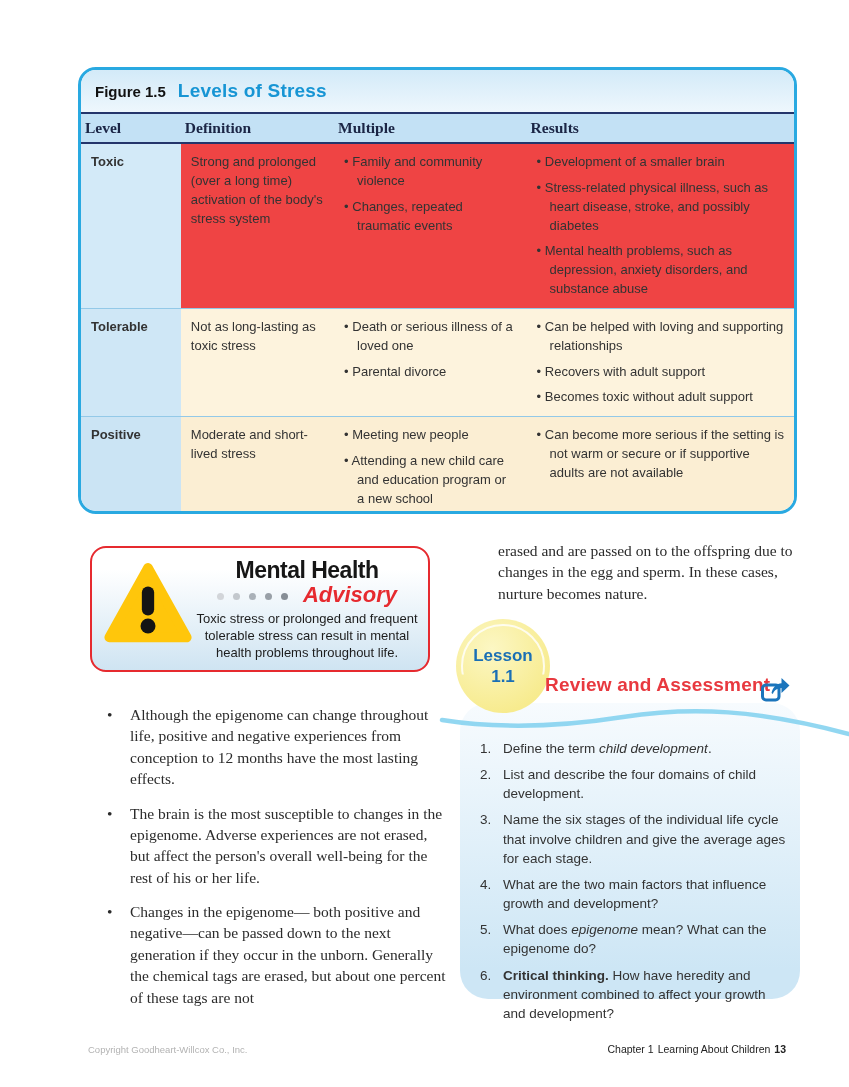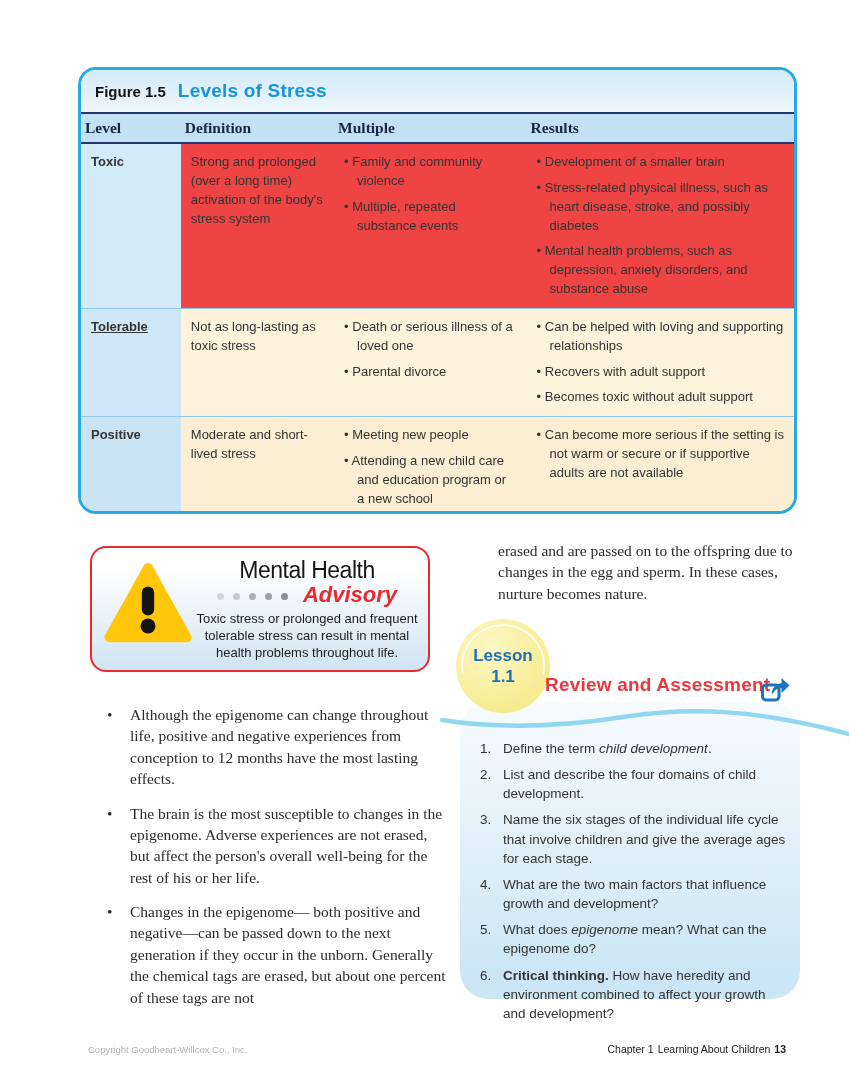--- a/index.html
+++ b/index.html
@@ -13,35 +13,35 @@
     background:linear-gradient(180deg,#d3eaf8 0%,#eef7fd 100%);}
   .fig-label{font-size:15px;font-weight:bold;color:#111;}
   .fig-title{font-size:19px;font-weight:bold;color:#1795d4;margin-left:12px;letter-spacing:.2px;}
   table.fig{width:100%;border-collapse:collapse;table-layout:fixed;}
   table.fig th{background:#c3e1f5;border-top:2px solid #24356b;border-bottom:2px solid #24356b;
     font-family:"Liberation Serif",serif;font-weight:bold;font-size:15.5px;color:#1b2545;
     padding:5px 4px;text-align:left;}
   table.fig td{vertical-align:top;padding:9px 10px;font-size:13px;line-height:1.45;color:#333;}
   td.level{font-weight:bold;color:#222;padding-left:14px;}
   tr.r0 td.level{background:#d3eaf8;} tr.r0 td.body{background:#ef4444;}
-  tr.r1 td.level{background:#cfe7f6;text-decoration:underline;} tr.r1 td.body{background:#fdf3dd;}
+  tr.r1 td.level{background:#cfe7f6;} tr.r1 td.body{background:#fdf3dd;}
   tr.r2 td.level{background:#cbe4f4;} tr.r2 td.body{background:#fbeed3;}
   tr.r1 td,tr.r2 td{border-top:1.5px solid #93c9e8;}
   ul.cell-list{margin:0;padding:0;list-style:none;}
   ul.cell-list li{padding-left:13px;text-indent:-13px;margin-bottom:7px;}
   ul.cell-list li::before{content:"• ";color:#333;}
   ul.cell-list li:last-child{margin-bottom:0;}
 
   
   .advisory{position:absolute;left:90px;top:546px;width:340px;height:126px;box-sizing:border-box;
     border:2.5px solid #e62a2f;border-radius:16px;
     background:linear-gradient(180deg,#ffffff 18%,#cfe4f2 100%);
     padding:10px 10px 6px 8px;text-align:center;overflow:hidden;}
   .adv-triangle{float:left;width:88px;height:88px;margin:2px 4px 0 4px;}
-  .adv-title{font-size:23px;font-weight:normal;color:#161616;letter-spacing:-.5px;line-height:1.05;}
+  .adv-title{font-size:23px;font-weight:bold;color:#161616;letter-spacing:-.5px;line-height:1.05;}
   .adv-sub{margin-top:2px;line-height:1.0;white-space:nowrap;}
   .adv-dots{display:inline-block;vertical-align:middle;margin-right:6px;}
   .adv-dots i{display:inline-block;width:7px;height:7px;border-radius:50%;margin-right:9px;}
   .adv-dots i:nth-child(1){background:#d2d5d9;} .adv-dots i:nth-child(2){background:#c3c8cd;}
   .adv-dots i:nth-child(3){background:#aab1b8;} .adv-dots i:nth-child(4){background:#99a0a7;}
   .adv-dots i:nth-child(5){background:#878e96;}
   .adv-advisory{font-size:22px;font-weight:bold;font-style:italic;color:#e62a2f;vertical-align:middle;}
   .adv-text{margin-top:4px;font-size:13px;line-height:1.32;color:#1d1d1d;}
 
   
@@ -105,21 +105,21 @@
           <th>Results</th>
         </tr>
       </thead>
       <tbody>
         <tr class="r0">
           <td class="level">Toxic</td>
           <td class="body">Strong and prolonged (over a long time) activation of the body's stress system</td>
           <td class="body">
             <ul class="cell-list">
                 <li>Family and community violence</li>
-                <li>Multiple, repeated substance events</li>
+                <li>Changes, repeated traumatic events</li>
               </ul>
             </td>
           <td class="body">
             <ul class="cell-list">
                 <li>Development of a smaller brain</li>
                 <li>Stress-related physical illness, such as heart disease, stroke, and possibly diabetes</li>
                 <li>Mental health problems, such as depression, anxiety disorders, and substance abuse</li>
               </ul>
             </td>
         </tr>

